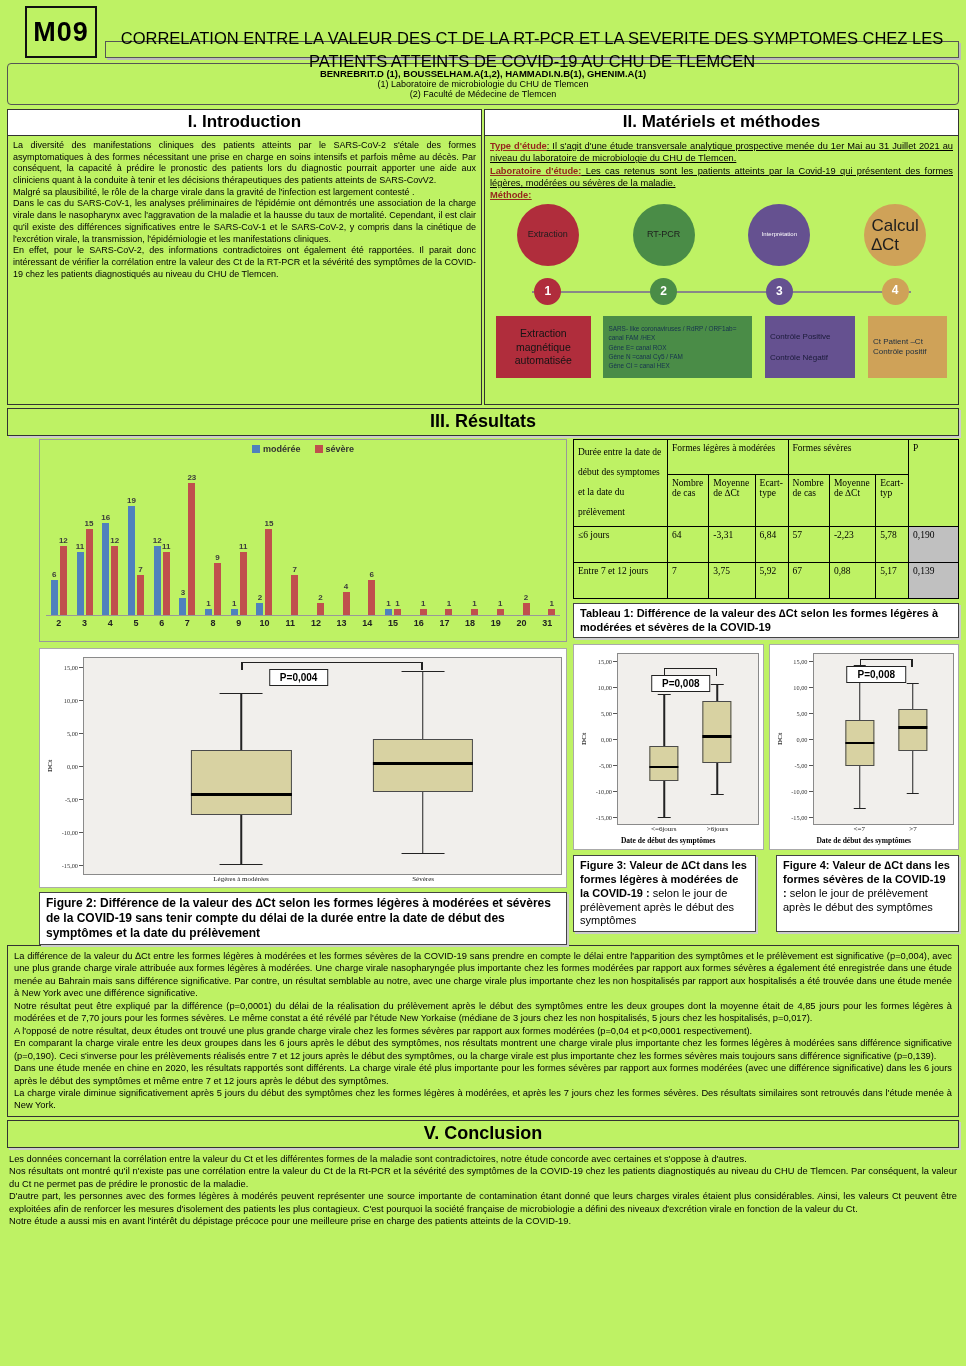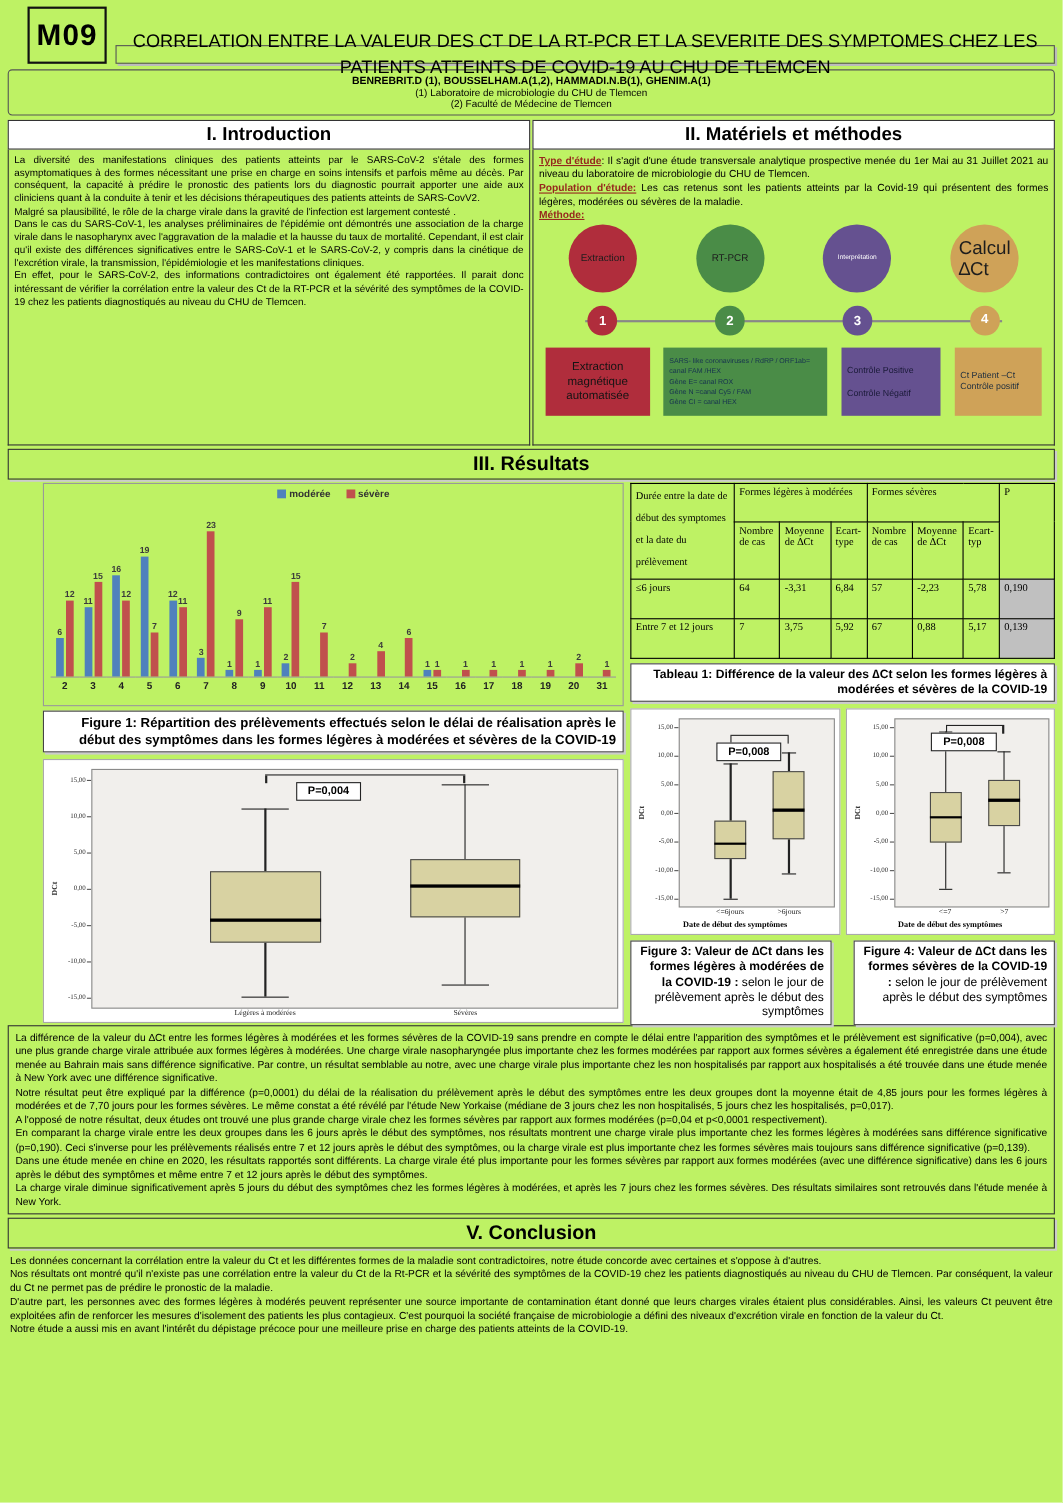--- a/index.html
+++ b/index.html
@@ -17,21 +17,21 @@
   .authors-box .a2 { font-size: 9px; }
 
   
   .cols { display: flex; gap: 2px; height: 296px; }
   .col { width: 50%; display: flex; flex-direction: column; }
   .sec-head { border: 1.5px solid #333; text-align: center; font-size: 17px; font-weight: bold; padding: 2px 0 3px; background: #fff; }
   .sec-body { border: 1.5px solid #333; border-top: none; flex: 1; padding: 4px 5px; font-size: 9px; line-height: 1.3; overflow: hidden; }
   .sec-body p { margin: 0; text-align: justify; }
 
   .red-label { color: #96281d; font-weight: bold; text-decoration: underline; }
-  .meth-text { font-size: 9.3px; line-height: 1.32; text-align: justify; }
+  .meth-text { font-size: 9.3px; line-height: 1.32; text-align: justify; text-decoration: underline; }
 
   
   .diagram { margin-top: 3px; position: relative; }
   .circles-row { display: flex; justify-content: space-around; align-items: center; }
   .big-circle { width: 62px; height: 62px; border-radius: 50%; display: flex; align-items: center; justify-content: center;
                 text-align: center; color: #1d1d1d; font-size: 9px; }
   .bc-red { background: #b02d3c; }
   .bc-green { background: #4a8c47; }
   .bc-purple { background: #655190; color: #fff; font-size: 6px; }
   .bc-gold { background: #cfa258; font-size: 17px; line-height: 1.15; text-align: left; }
@@ -61,21 +61,21 @@
   .bc-leg-item { display: flex; align-items: center; gap: 3px; }
   .bc-sw { width: 8px; height: 8px; display: inline-block; }
   .bc-plot { display: flex; padding: 0 2px; }
   .bc-group { flex: 1; display: flex; flex-direction: column; align-items: center; }
   .bc-bars { width: 100%; display: flex; justify-content: center; align-items: flex-end; gap: 1px; border-bottom: 1px solid #999; }
   .bc-barcol { display: flex; flex-direction: column; align-items: center; justify-content: flex-end; width: 8px; }
   .bc-fill { width: 7px; }
   .bc-val { font-size: 8px; font-weight: bold; color: #3b3b3b; line-height: 1; margin-bottom: 1px; }
   .bc-xlab { font-size: 9px; font-weight: bold; color: #222; margin-top: 2px; }
 
-  .caption { border: 1.5px solid #444; padding: 3px 6px; font-size: 12px; font-weight: bold; line-height: 1.25; margin-top: 4px; background: #fff; box-shadow: 2px 2px 0 #ccc; text-align: right; }
+  .caption { border: 1.5px solid #444; padding: 3px 6px; font-size: 12px; font-weight: bold; line-height: 1.25; margin-top: 4px; background: #fff; box-shadow: 2px 2px 0 #ccc; }
   .caption .normal { font-weight: normal; }
   .small-cap { font-size: 11px; }
 
   
   table.t1 { border-collapse: collapse; width: 100%; font-family: "Liberation Serif", serif; font-size: 9.5px; }
   table.t1 th, table.t1 td { border: 1px solid #000; padding: 3px 4px; text-align: left; vertical-align: top; font-weight: normal; }
   table.t1 thead th { height: 18px; }
   .t1 .c0 { width: 94px; line-height: 2.1; }
   .t1 .pcol { width: 50px; }
   .t1 td.shaded { background: #c0c0c0; }
@@ -139,21 +139,21 @@
       </div>
     </div>
 
     <div class="col">
       <div class="sec-head">II. Matériels et méthodes</div>
       <div class="sec-body">
         <div class="meth-text">
           <span class="red-label">Type d'étude</span><span>: Il s'agit d'une étude transversale analytique prospective menée du 1er Mai au 31 Juillet 2021 au niveau du laboratoire de microbiologie du CHU de Tlemcen.</span>
         </div>
         <div class="meth-text">
-          <span class="red-label">Population d'étude:</span><span> Les cas retenus sont les patients atteints par la Covid-19 qui présentent des formes légères, modérées ou sévères de la maladie.</span>
+          <span class="red-label">Laboratoire d'étude:</span><span> Les cas retenus sont les patients atteints par la Covid-19 qui présentent des formes légères, modérées ou sévères de la maladie.</span>
         </div>
         <div class="meth-text">
           <span class="red-label">Méthode:</span>
         </div>
 
         <div class="diagram">
           <div class="circles-row">
             <div class="big-circle bc-red">Extraction</div>
             <div class="big-circle bc-green">RT-PCR</div>
             <div class="big-circle bc-purple">Interprétation</div>
@@ -430,21 +430,20 @@
                 <div class="bc-barcol"></div>
                 <div class="bc-barcol">
                   <span class="bc-val">1</span>
                   <div class="bc-fill" style="height: 5.76px; background: rgb(192, 80, 77);"></div>
                 </div>
               </div>
               <div class="bc-xlab">31</div>
             </div>
           </div>
         </div>
-      <div class="caption">Figure 1: Répartition des prélèvements effectués selon le délai de réalisation après le début des symptômes dans les formes légères à modérées et sévères de la COVID-19</div>
 
       <div class="bp large" style="margin-top:6px">
           <div class="bp-row">
             <div class="bp-ylab">DCt</div>
             <div class="bp-gutter">
               <span class="tick" style="top: 4.54545%;">15,00</span>
               <span class="dash" style="top: 4.54545%;"></span>
               <span class="tick" style="top: 19.697%;">10,00</span>
               <span class="dash" style="top: 19.697%;"></span>
               <span class="tick" style="top: 34.8485%;">5,00</span>
@@ -471,20 +470,21 @@
               <div class="bp-med" style="left: 71%; top: 48.1818%; width: 21%;"></div>
               <div class="bp-brk" style="left: 33%; width: 38%; top: 2%;"></div>
               <div class="bp-pbox" style="left: 45%; top: 5%;">P=0,004</div>
             </div>
           </div>
           <div class="bp-xrow">
             <span style="left: 33%;">Légères à modérées</span>
             <span style="left: 71%;">Sévères</span>
           </div>
         </div>
+      <div class="caption">Figure 2: Différence de la valeur des ∆Ct selon les formes légères à modérées et sévères de la COVID-19 sans tenir compte du délai de la durée entre la date de début des symptômes et la date du prélèvement</div>
     </div>
 
     <div class="res-right">
       <table class="t1">
         <thead>
           <tr>
             <th class="c0" rowspan="2">Durée entre la date de début des symptomes et la date du prélèvement</th>
             <th colspan="3">Formes légères à modérées</th>
             <th colspan="3">Formes sévères</th>
             <th class="pcol" rowspan="2">P</th>

